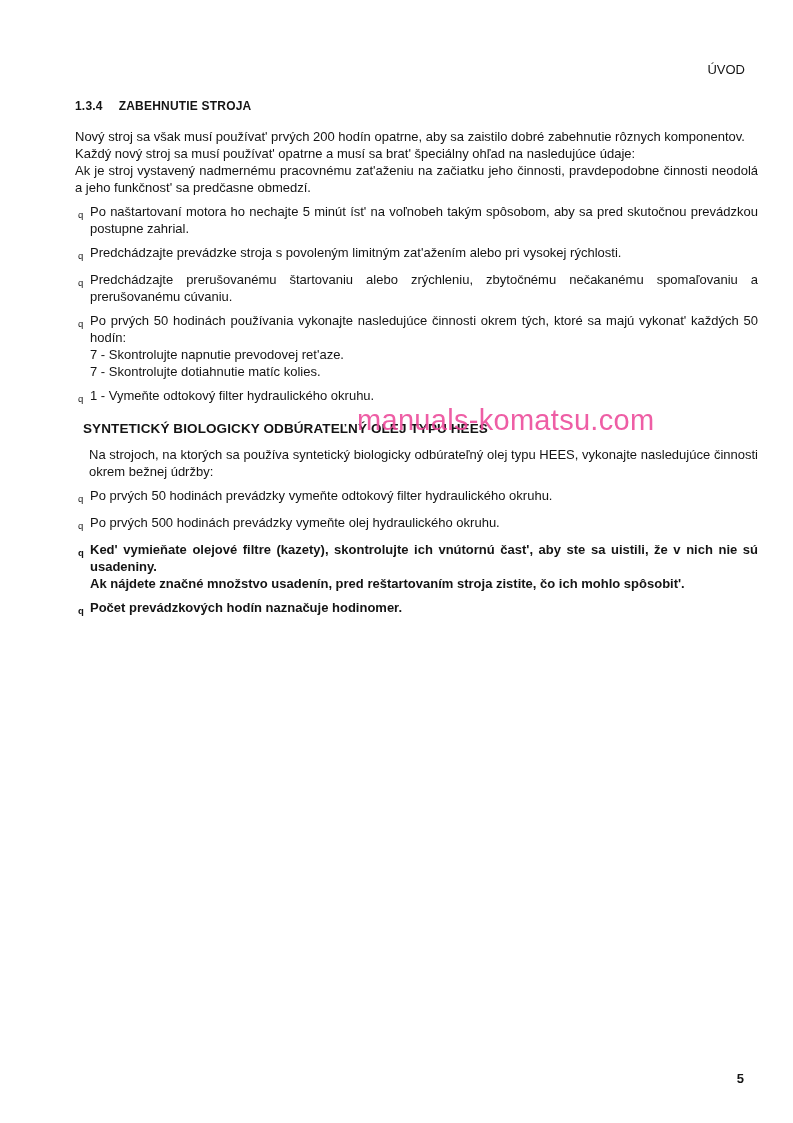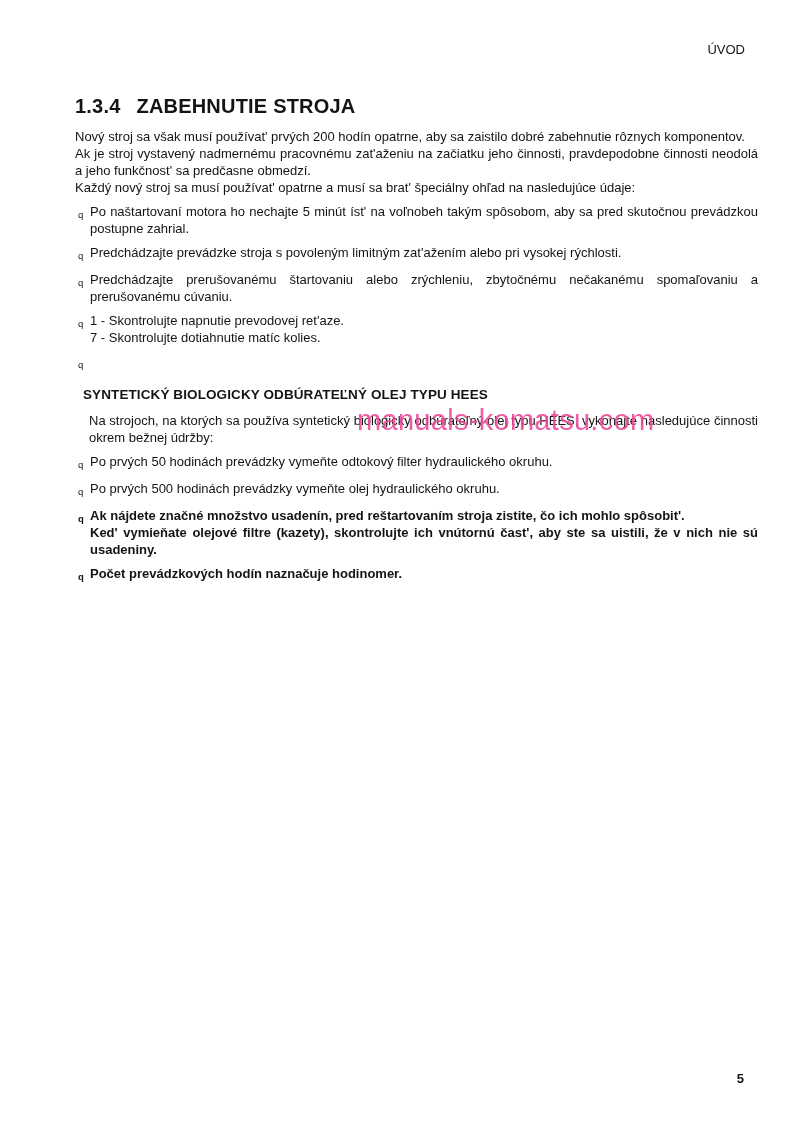--- a/index.html
+++ b/index.html
@@ -11,34 +11,34 @@
     position: relative;
     width: 793px;
     height: 1123px;
     background: #ffffff;
     font-family: "Liberation Sans", sans-serif;
     color: #141414;
     overflow: hidden;
   }
   .header-right {
     position: absolute;
-    top: 42px;
+    top: 62px;
     right: 48px;
     font-size: 13px;
     line-height: 16px;
     color: #141414;
   }
   .main {
     position: absolute;
     left: 75px;
     top: 95px;
     width: 683px;
   }
   .section-heading {
-    font-size: 20px;
+    font-size: 12px;
     line-height: 22px;
     font-weight: bold;
     margin: 0 0 11px 0;
     letter-spacing: 0.2px;
   }
   .section-heading .sec-num {
     margin-right: 16px;
   }
   .para {
     font-size: 13px;
@@ -116,22 +116,22 @@
 
   <div class="header-right">ÚVOD</div>
 
   <div class="watermark">manuals-komatsu.com</div>
 
   <div class="main">
 
     <h1 class="section-heading"><span class="sec-num">1.3.4</span><span>ZABEHNUTIE STROJA</span></h1>
 
     <p class="para">Nový stroj sa však musí používat' prvých 200 hodín opatrne, aby sa zaistilo dobré zabehnutie rôznych komponentov.</p>
+    <p class="para">Každý nový stroj sa musí používat' opatrne a musí sa brat' špeciálny ohľad na nasledujúce údaje:</p>
     <p class="para">Ak je stroj vystavený nadmernému pracovnému zat'aženiu na začiatku jeho činnosti, pravdepodobne činnosti neodolá a jeho funkčnost' sa predčasne obmedzí.</p>
-    <p class="para">Každý nový stroj sa musí používat' opatrne a musí sa brat' špeciálny ohľad na nasledujúce údaje:</p>
 
     <div class="bullet-list">
 
       <div class="bullet">
         <span class="bullet-marker">q</span>
         <div class="bullet-body">Po naštartovaní motora ho nechajte 5 minút íst' na voľnobeh takým spôsobom, aby sa pred skutočnou prevádzkou postupne zahrial.</div>
       </div>
 
       <div class="bullet">
         <span class="bullet-marker">q</span>
@@ -139,28 +139,30 @@
       </div>
 
       <div class="bullet">
         <span class="bullet-marker">q</span>
         <div class="bullet-body">Predchádzajte prerušovanému štartovaniu alebo zrýchleniu, zbytočnému nečakanému spomaľovaniu a prerušovanému cúvaniu.</div>
       </div>
 
       <div class="bullet">
         <span class="bullet-marker">q</span>
         <div class="bullet-body">
-          <div class="sub-item">1 - Skontrolujte napnutie prevodovej ret'aze.</div>
+          <div>Po prvých 50 hodinách používania vykonajte nasledujúce činnosti okrem tých, ktoré sa majú vykonat' každých 50 hodín:</div>
+          <div class="sub-item">7 - Skontrolujte napnutie prevodovej ret'aze.</div>
           <div class="sub-item">7 - Skontrolujte dotiahnutie matíc kolies.</div>
         </div>
       </div>
 
       <div class="bullet">
         <span class="bullet-marker">q</span>
         <div class="bullet-body">
+          <div class="sub-item">1 - Vymeňte odtokový filter hydraulického okruhu.</div>
         </div>
       </div>
 
     </div>
 
     <h2 class="sub-heading">SYNTETICKÝ BIOLOGICKY ODBÚRATEĽNÝ OLEJ TYPU HEES</h2>
 
     <p class="para hees-intro">Na strojoch, na ktorých sa používa syntetický biologicky odbúrateľný olej typu HEES, vykonajte nasledujúce činnosti okrem bežnej údržby:</p>
 
     <div class="bullet-list">
@@ -172,22 +174,22 @@
         <span class="bullet-marker">q</span>
         <div class="bullet-body">Po prvých 500 hodinách prevádzky vymeňte olej hydraulického okruhu.</div>
       </div>
     </div>
 
 
     <div class="bullet-list">
       <div class="bullet bold-bullet">
         <span class="bullet-marker">q</span>
         <div class="bullet-body">
+          <div>Ked' vymieňate olejové filtre (kazety), skontrolujte ich vnútornú čast', aby ste sa uistili, že v nich nie sú usadeniny.</div>
           <div>Ak nájdete značné množstvo usadenín, pred reštartovaním stroja zistite, čo ich mohlo spôsobit'.</div>
-          <div>Ked' vymieňate olejové filtre (kazety), skontrolujte ich vnútornú čast', aby ste sa uistili, že v nich nie sú usadeniny.</div>
         </div>
       </div>
       <div class="bullet bold-bullet">
         <span class="bullet-marker">q</span>
         <div class="bullet-body">Počet prevádzkových hodín naznačuje hodinomer.</div>
       </div>
     </div>
 
   </div>
 

